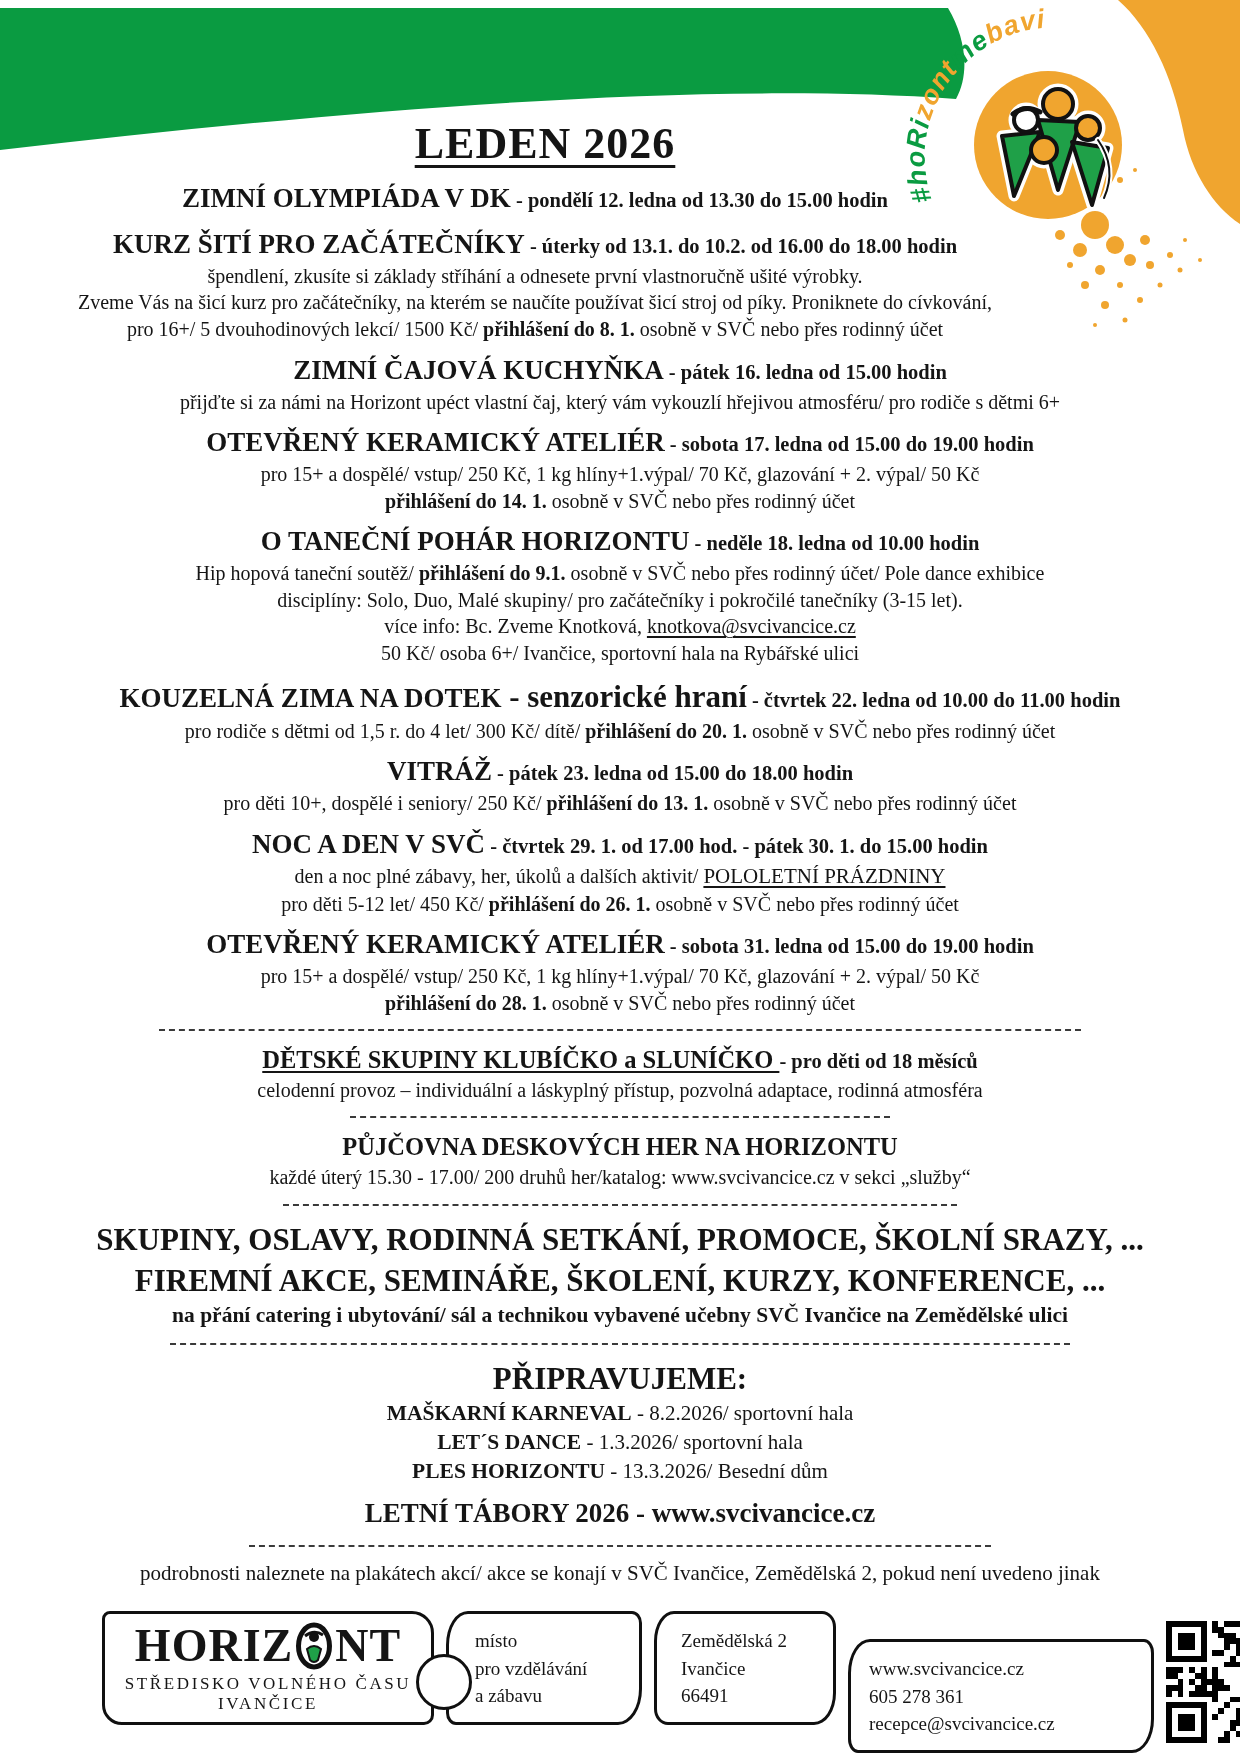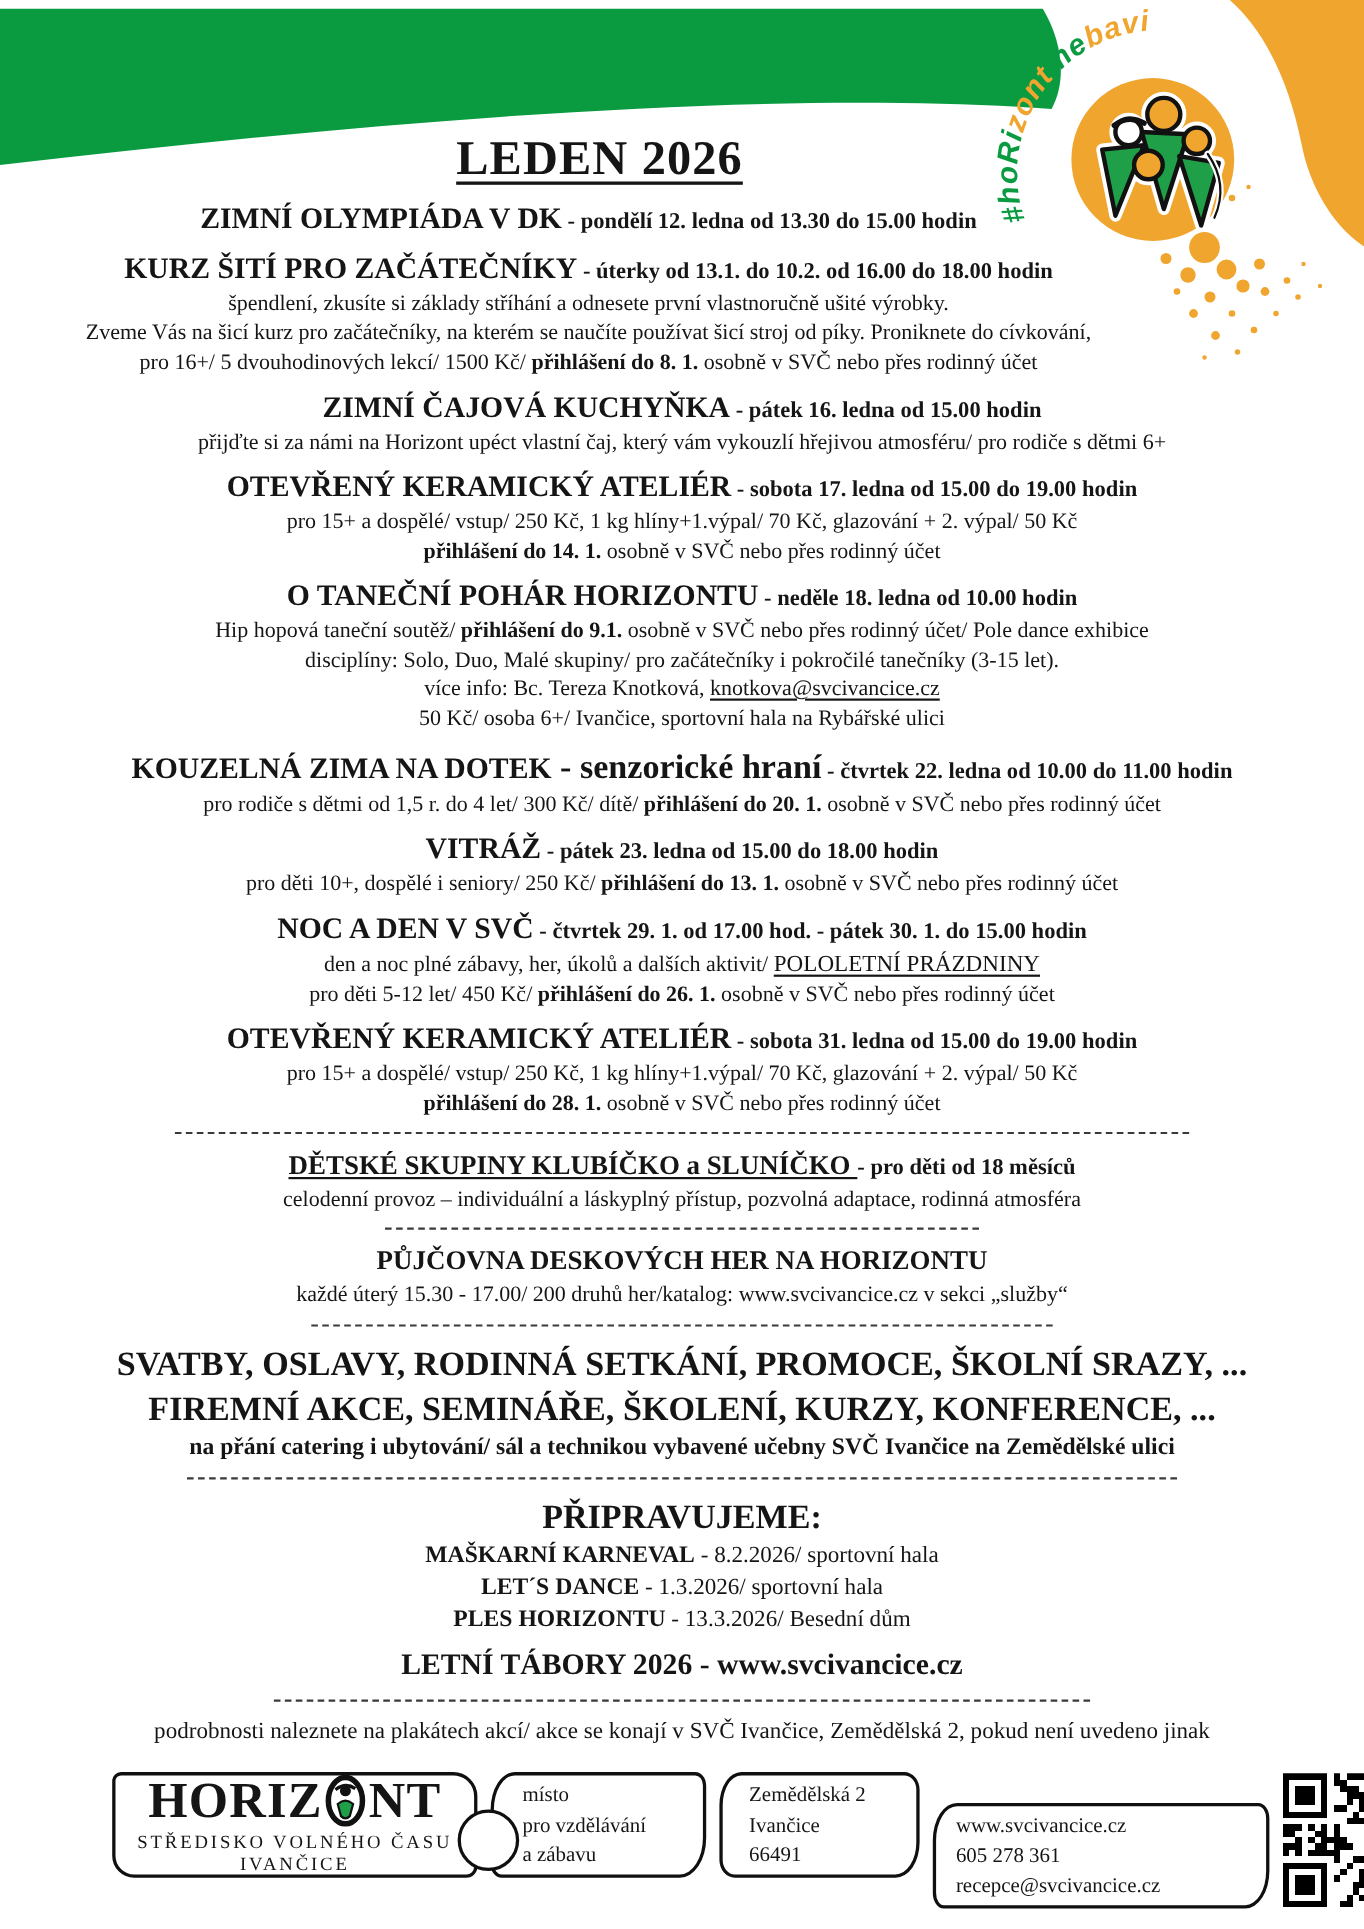--- a/index.html
+++ b/index.html
@@ -24,21 +24,21 @@
   .t3 { font-size:31px;   font-weight:700; }
   .d  { font-size:20.5px; font-weight:700; }
   .b  { font-weight:700; }
   .b2 { font-size:21.5px; font-weight:700; }
   .sm { font-size:21px; }
   .u  { text-decoration:underline; text-underline-offset:3px; }
   .divider { border-top:2px dashed #3a3a3a; margin:13px auto; }
   
   .footer { position:relative; margin-top:24px; padding:0 44px; display:flex; gap:12px; align-items:stretch; }
   .fbox {
-    border:3px solid #101010; background:#fff; height:96px;
+    border:3px solid #101010; background:#fff; height:114px;
     display:flex; flex-direction:column; justify-content:center;
   }
   .fbox-logo { flex:0 0 332px; border-radius:8px 22px 10px 20px; align-items:center; }
   .fbox-motto   { flex:0 0 196px; border-radius:22px 10px 24px 10px / 34px 12px 36px 12px; padding-left:26px; }
   .fbox-address { flex:0 0 182px; border-radius:20px 14px 22px 14px / 30px 16px 32px 16px; padding-left:24px; }
   .fbox-contact { flex:0 0 306px; border-radius:22px 10px 22px 10px / 34px 14px 34px 14px; padding-left:18px;margin-top:28px; }
   .fline { font-size:19px; line-height:1.45; text-align:left; }
   .brand-line { display:flex; align-items:center; gap:2px; }
   .brand-part { font-size:46px; font-weight:700; letter-spacing:1px; line-height:1; }
   .brand-tagline { font-size:17px; letter-spacing:2.6px; margin-top:4px;text-align:center; }
@@ -133,21 +133,21 @@
         </div>
         <div class="block">
           <div class="line"><span class="t">OTEVŘENÝ KERAMICKÝ ATELIÉR</span><span class="d"> - sobota 17. ledna od 15.00 do 19.00 hodin</span></div>
           <div class="line"><span>pro 15+ a dospělé/ vstup/ 250 Kč, 1 kg hlíny+1.výpal/ 70 Kč, glazování + 2. výpal/ 50 Kč</span></div>
           <div class="line"><span class="b">přihlášení do 14. 1.</span><span> osobně v SVČ nebo přes rodinný účet</span></div>
         </div>
         <div class="block">
           <div class="line"><span class="t">O TANEČNÍ POHÁR HORIZONTU</span><span class="d"> - neděle 18. ledna od 10.00 hodin</span></div>
           <div class="line"><span>Hip hopová taneční soutěž/ </span><span class="b">přihlášení do 9.1.</span><span> osobně v SVČ nebo přes rodinný účet/ Pole dance exhibice</span></div>
           <div class="line"><span>disciplíny: Solo, Duo, Malé skupiny/ pro začátečníky i pokročilé tanečníky (3-15 let).</span></div>
-          <div class="line"><span>více info: Bc. Tereza Knotková, </span><span class="u">knotkova@svcivancice.cz</span></div>
+          <div class="line"><span>více info: Bc. Zveme Knotková, </span><span class="u">knotkova@svcivancice.cz</span></div>
           <div class="line"><span>50 Kč/ osoba 6+/ Ivančice, sportovní hala na Rybářské ulici</span></div>
         </div>
         <div class="block">
           <div class="line"><span class="t">KOUZELNÁ ZIMA NA DOTEK</span><span class="t3"> - senzorické hraní</span><span class="d"> - čtvrtek 22. ledna od 10.00 do 11.00 hodin</span></div>
           <div class="line"><span>pro rodiče s dětmi od 1,5 r. do 4 let/ 300 Kč/ dítě/ </span><span class="b">přihlášení do 20. 1.</span><span> osobně v SVČ nebo přes rodinný účet</span></div>
         </div>
         <div class="block">
           <div class="line"><span class="t">VITRÁŽ</span><span class="d"> - pátek 23. ledna od 15.00 do 18.00 hodin</span></div>
           <div class="line"><span>pro děti 10+, dospělé i seniory/ 250 Kč/ </span><span class="b">přihlášení do 13. 1.</span><span> osobně v SVČ nebo přes rodinný účet</span></div>
         </div>
@@ -166,21 +166,21 @@
           <div class="line"><span class="t2 u">DĚTSKÉ SKUPINY KLUBÍČKO a SLUNÍČKO </span><span class="d">- pro děti od 18 měsíců</span></div>
           <div class="line"><span>celodenní provoz – individuální a láskyplný přístup, pozvolná adaptace, rodinná atmosféra</span></div>
         </div>
         <div class="divider" style="width: 48%;"></div>
         <div class="block">
           <div class="line"><span class="t2">PŮJČOVNA DESKOVÝCH HER NA HORIZONTU</span></div>
           <div class="line"><span>každé úterý 15.30 - 17.00/ 200 druhů her/katalog: www.svcivancice.cz v sekci „služby“</span></div>
         </div>
         <div class="divider" style="width: 60%;"></div>
         <div class="block">
-          <div class="line"><span class="t3">SVATBY, OSLAVY, RODINNÁ SETKÁNÍ, PROMOCE, ŠKOLNÍ SRAZY, ...</span></div>
+          <div class="line"><span class="t3">SKUPINY, OSLAVY, RODINNÁ SETKÁNÍ, PROMOCE, ŠKOLNÍ SRAZY, ...</span></div>
           <div class="line"><span class="t3">FIREMNÍ AKCE, SEMINÁŘE, ŠKOLENÍ, KURZY, KONFERENCE, ...</span></div>
           <div class="line"><span class="b2">na přání catering i ubytování/ sál a technikou vybavené učebny SVČ Ivančice na Zemědělské ulici</span></div>
         </div>
         <div class="divider" style="width: 80%;"></div>
         <div class="block">
           <div class="line"><span class="t3">PŘIPRAVUJEME:</span></div>
           <div class="line"><span class="b2">MAŠKARNÍ KARNEVAL</span><span class="sm"> - 8.2.2026/ sportovní hala</span></div>
           <div class="line"><span class="b2">LET´S DANCE</span><span class="sm"> - 1.3.2026/ sportovní hala</span></div>
           <div class="line"><span class="b2">PLES HORIZONTU</span><span class="sm"> - 13.3.2026/ Besední dům</span></div>
         </div>

